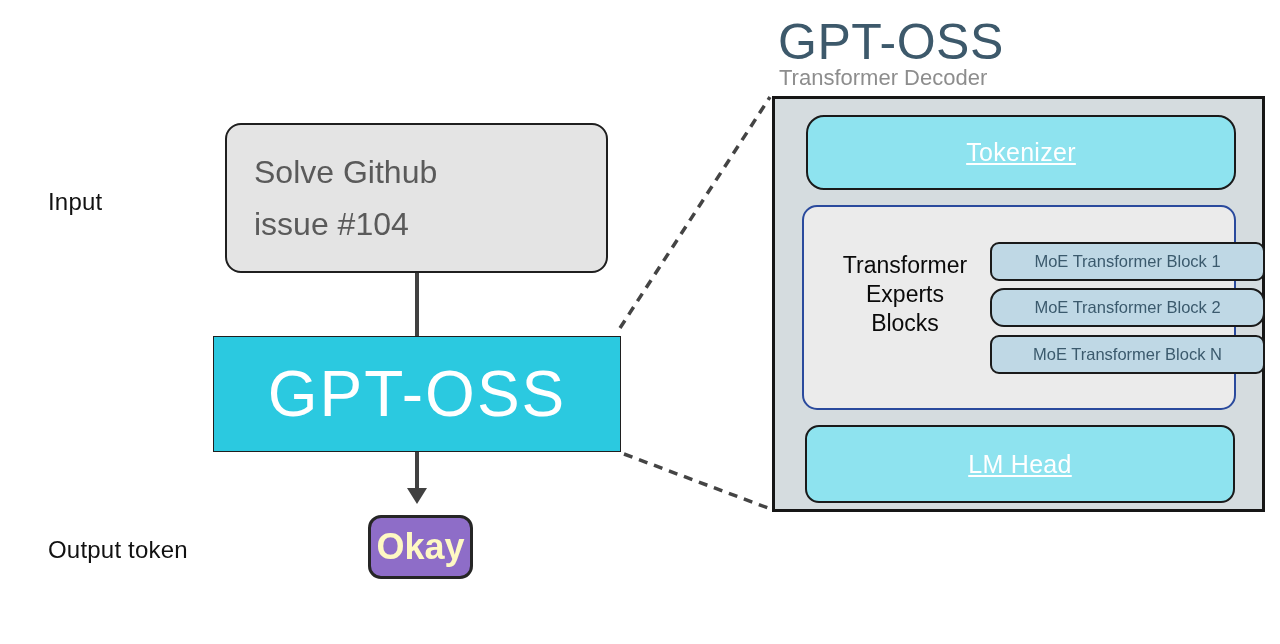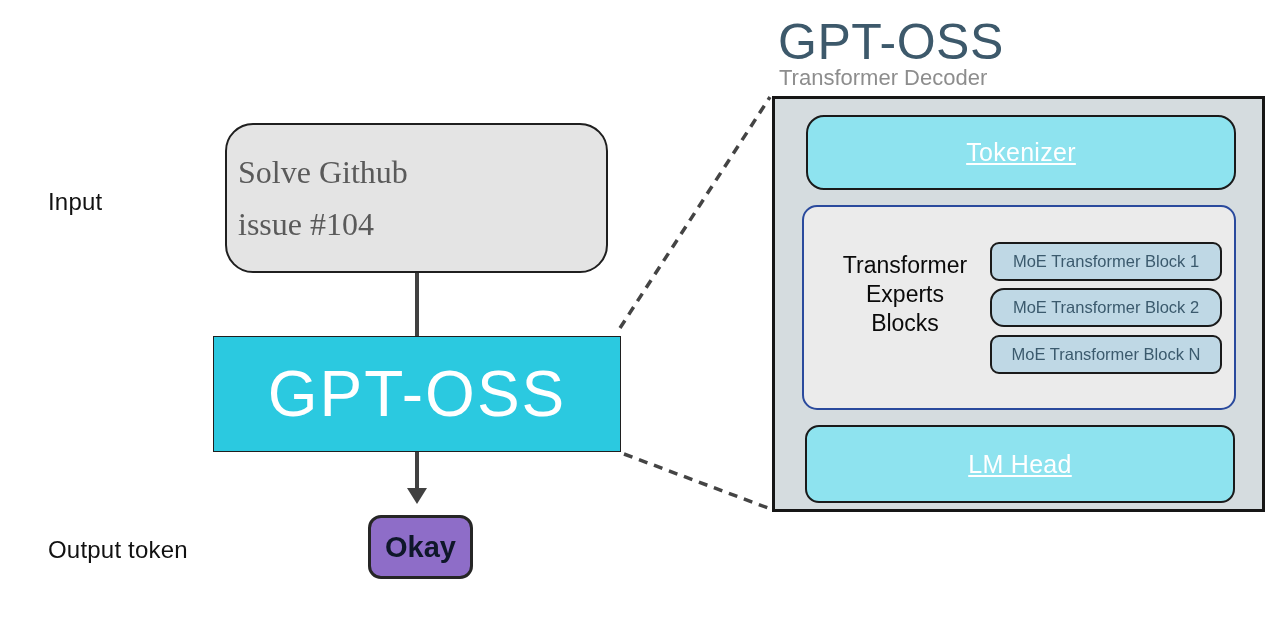--- a/index.html
+++ b/index.html
@@ -6,43 +6,43 @@
   .stage{
     position:relative;width:1280px;height:644px;background:#ffffff;overflow:hidden;
     font-family:"Liberation Sans","DejaVu Sans",sans-serif;
   }
   .abs{position:absolute;}
   .side-label{font-size:24px;color:#111;letter-spacing:.2px;}
 
   
   .prompt-box{
     left:225px;top:123px;width:383px;height:150px;box-sizing:border-box;
-    background:#e4e4e4;border:2px solid #1f1f1f;border-radius:28px;
-    display:flex;flex-direction:column;justify-content:center;padding-left:11px;font-family:Liberation Serif, serif;
+    background:#e4e4e4;border:2px solid #1f1f1f;border-radius:16px;
+    display:flex;flex-direction:column;justify-content:center;padding-left:27px;
   }
   .prompt-line{font-size:32px;line-height:52px;color:#5a5a5a;}
   .connector{left:415px;top:273px;width:4px;height:64px;background:#414141;}
   .model-box{
     left:213px;top:336px;width:408px;height:116px;box-sizing:border-box;
     background:#2bc9e0;border:1.5px solid #1f1f1f;
     display:flex;align-items:center;justify-content:center;
   }
   .model-box-label{font-size:64px;font-weight:300;color:#ffffff;letter-spacing:2px;}
   .arrow-stem{left:415px;top:452px;width:4px;height:36px;background:#414141;}
   .arrow-head{
     left:407px;top:488px;width:0;height:0;
     border-left:10px solid transparent;border-right:10px solid transparent;
     border-top:16px solid #414141;
   }
   .okay-box{
     left:368px;top:515px;width:105px;height:64px;box-sizing:border-box;
     background:#8e6dc8;border:3px solid #262626;border-radius:13px;
     display:flex;align-items:center;justify-content:center;
   }
-  .okay-label{font-size:29px;font-weight:bold;color:#0f172a;}
+  .okay-label{font-size:36px;font-weight:bold;color:#fef9c3;}
 
   
   .detail-title{left:778px;top:13px;font-size:50px;font-weight:300;color:#3d596b;letter-spacing:.5px;}
   .detail-subtitle{left:779px;top:65px;font-size:22px;color:#8d8d8d;}
   .outer-box{
     left:772px;top:96px;width:493px;height:416px;box-sizing:border-box;
     background:#d5dcdf;border:3px solid #161616;
   }
   .cyan-bar{
     position:absolute;box-sizing:border-box;background:#8ee3ef;border:2px solid #1a1a1a;border-radius:18px;
@@ -53,21 +53,21 @@
   .lmhead-bar{left:30px;top:326px;width:430px;height:78px;border-radius:14px;}
   .moe-panel{
     position:absolute;left:27px;top:106px;width:434px;height:205px;box-sizing:border-box;
     background:#ebebeb;border:2px solid #2a4a9d;border-radius:15px;
   }
   .moe-label{
     position:absolute;left:12px;top:44px;width:178px;text-align:center;
     font-size:23px;line-height:29px;color:#0a0a0a;font-weight:500;
   }
   .moe-block{
-    position:absolute;left:186px;width:232px;height:39px;box-sizing:border-box;
+    position:absolute;left:186px;width:275px;height:39px;box-sizing:border-box;
     background:#bfd8e5;border:2px solid #1a1a1a;border-radius:9px;
     display:flex;align-items:center;justify-content:center;
   }
   .moe-block-label{font-size:16.5px;color:#3b5a6d;}
   .moe-block-1{top:35px;}
   .moe-block-2{top:81px;border-radius:14px;}
   .moe-block-n{top:128px;}
 
   .zoom-lines{left:0;top:0;width:1280px;height:644px;pointer-events:none;}
 </style>

